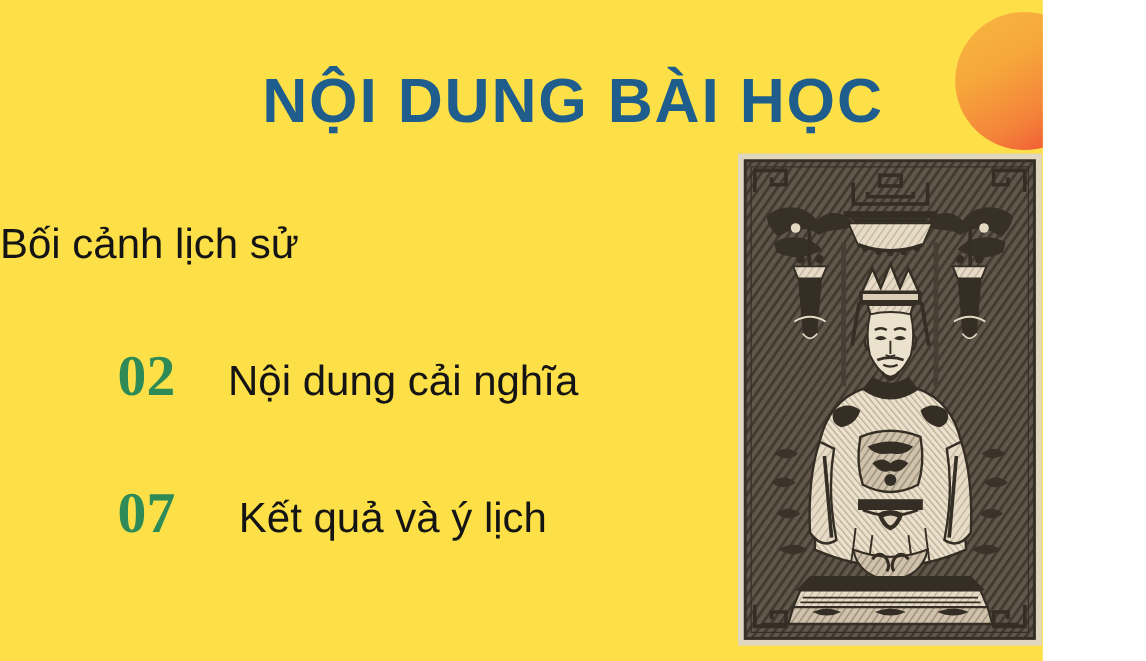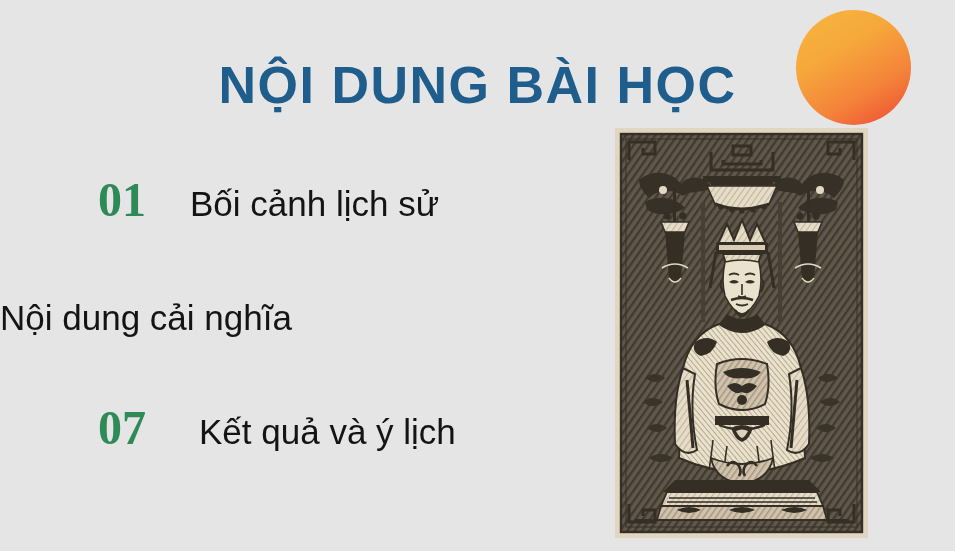--- a/index.html
+++ b/index.html
@@ -7,23 +7,23 @@
     padding: 0;
   }
   body {
     width: 955px;
     height: 551px;
     overflow: hidden;
     font-family: "Liberation Sans", sans-serif;
   }
   #slide {
     position: relative;
-    width: 955px;
+    width: 869px;
     height: 551px;
-    background: #e5e5e5;
+    background: #fde047;
     overflow: hidden;
   }
 
   
   #accent-circle {
     position: absolute;
     left: 796px;
     top: 10px;
     width: 115px;
     height: 115px;
@@ -99,25 +99,25 @@
 
 <div id="slide">
 
   <div id="accent-circle"></div>
 
   <div id="page-title">NỘI DUNG BÀI HỌC</div>
 
   <div id="agenda-list">
 
     <div class="agenda-row row-01">
-      <span class="agenda-number">01</span>
       <span class="agenda-label">Bối cảnh lịch sử</span>
     </div>
 
     <div class="agenda-row row-02">
+      <span class="agenda-number">02</span>
       <span class="agenda-label">Nội dung cải nghĩa</span>
     </div>
 
     <div class="agenda-row row-03">
       <span class="agenda-number">07</span>
       <span class="agenda-label">Kết quả và ý lịch</span>
     </div>
 
   </div>
 

